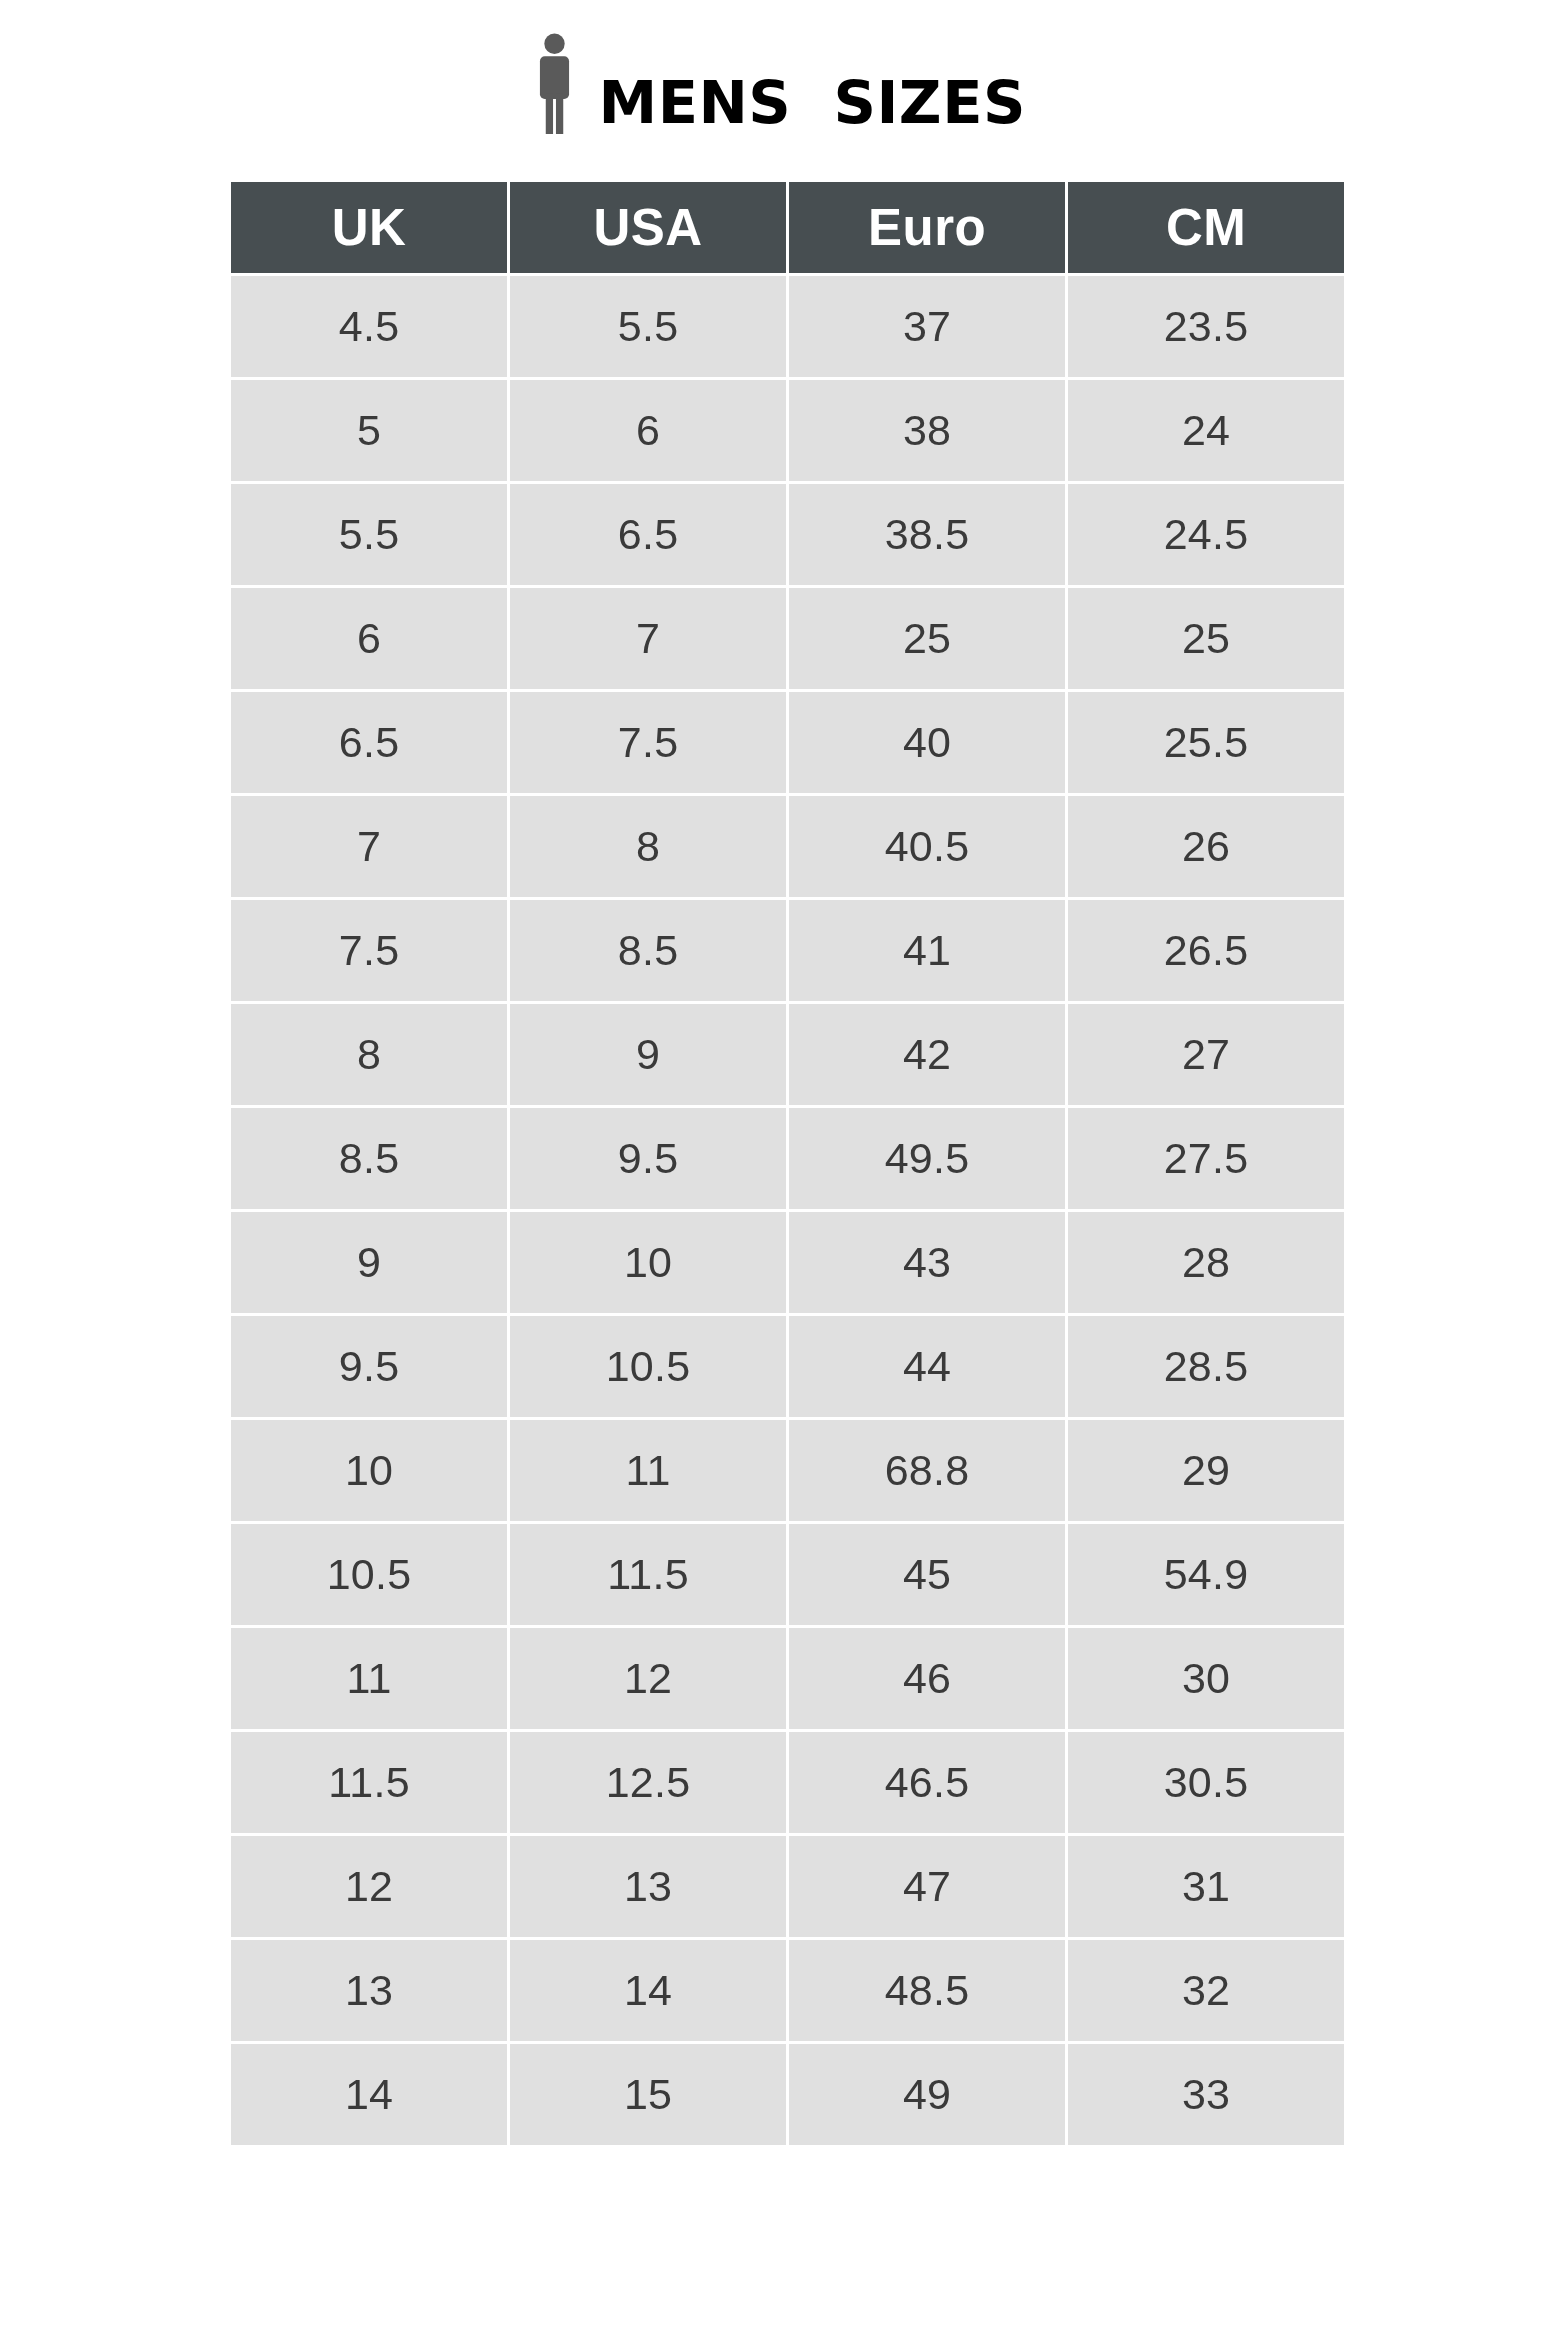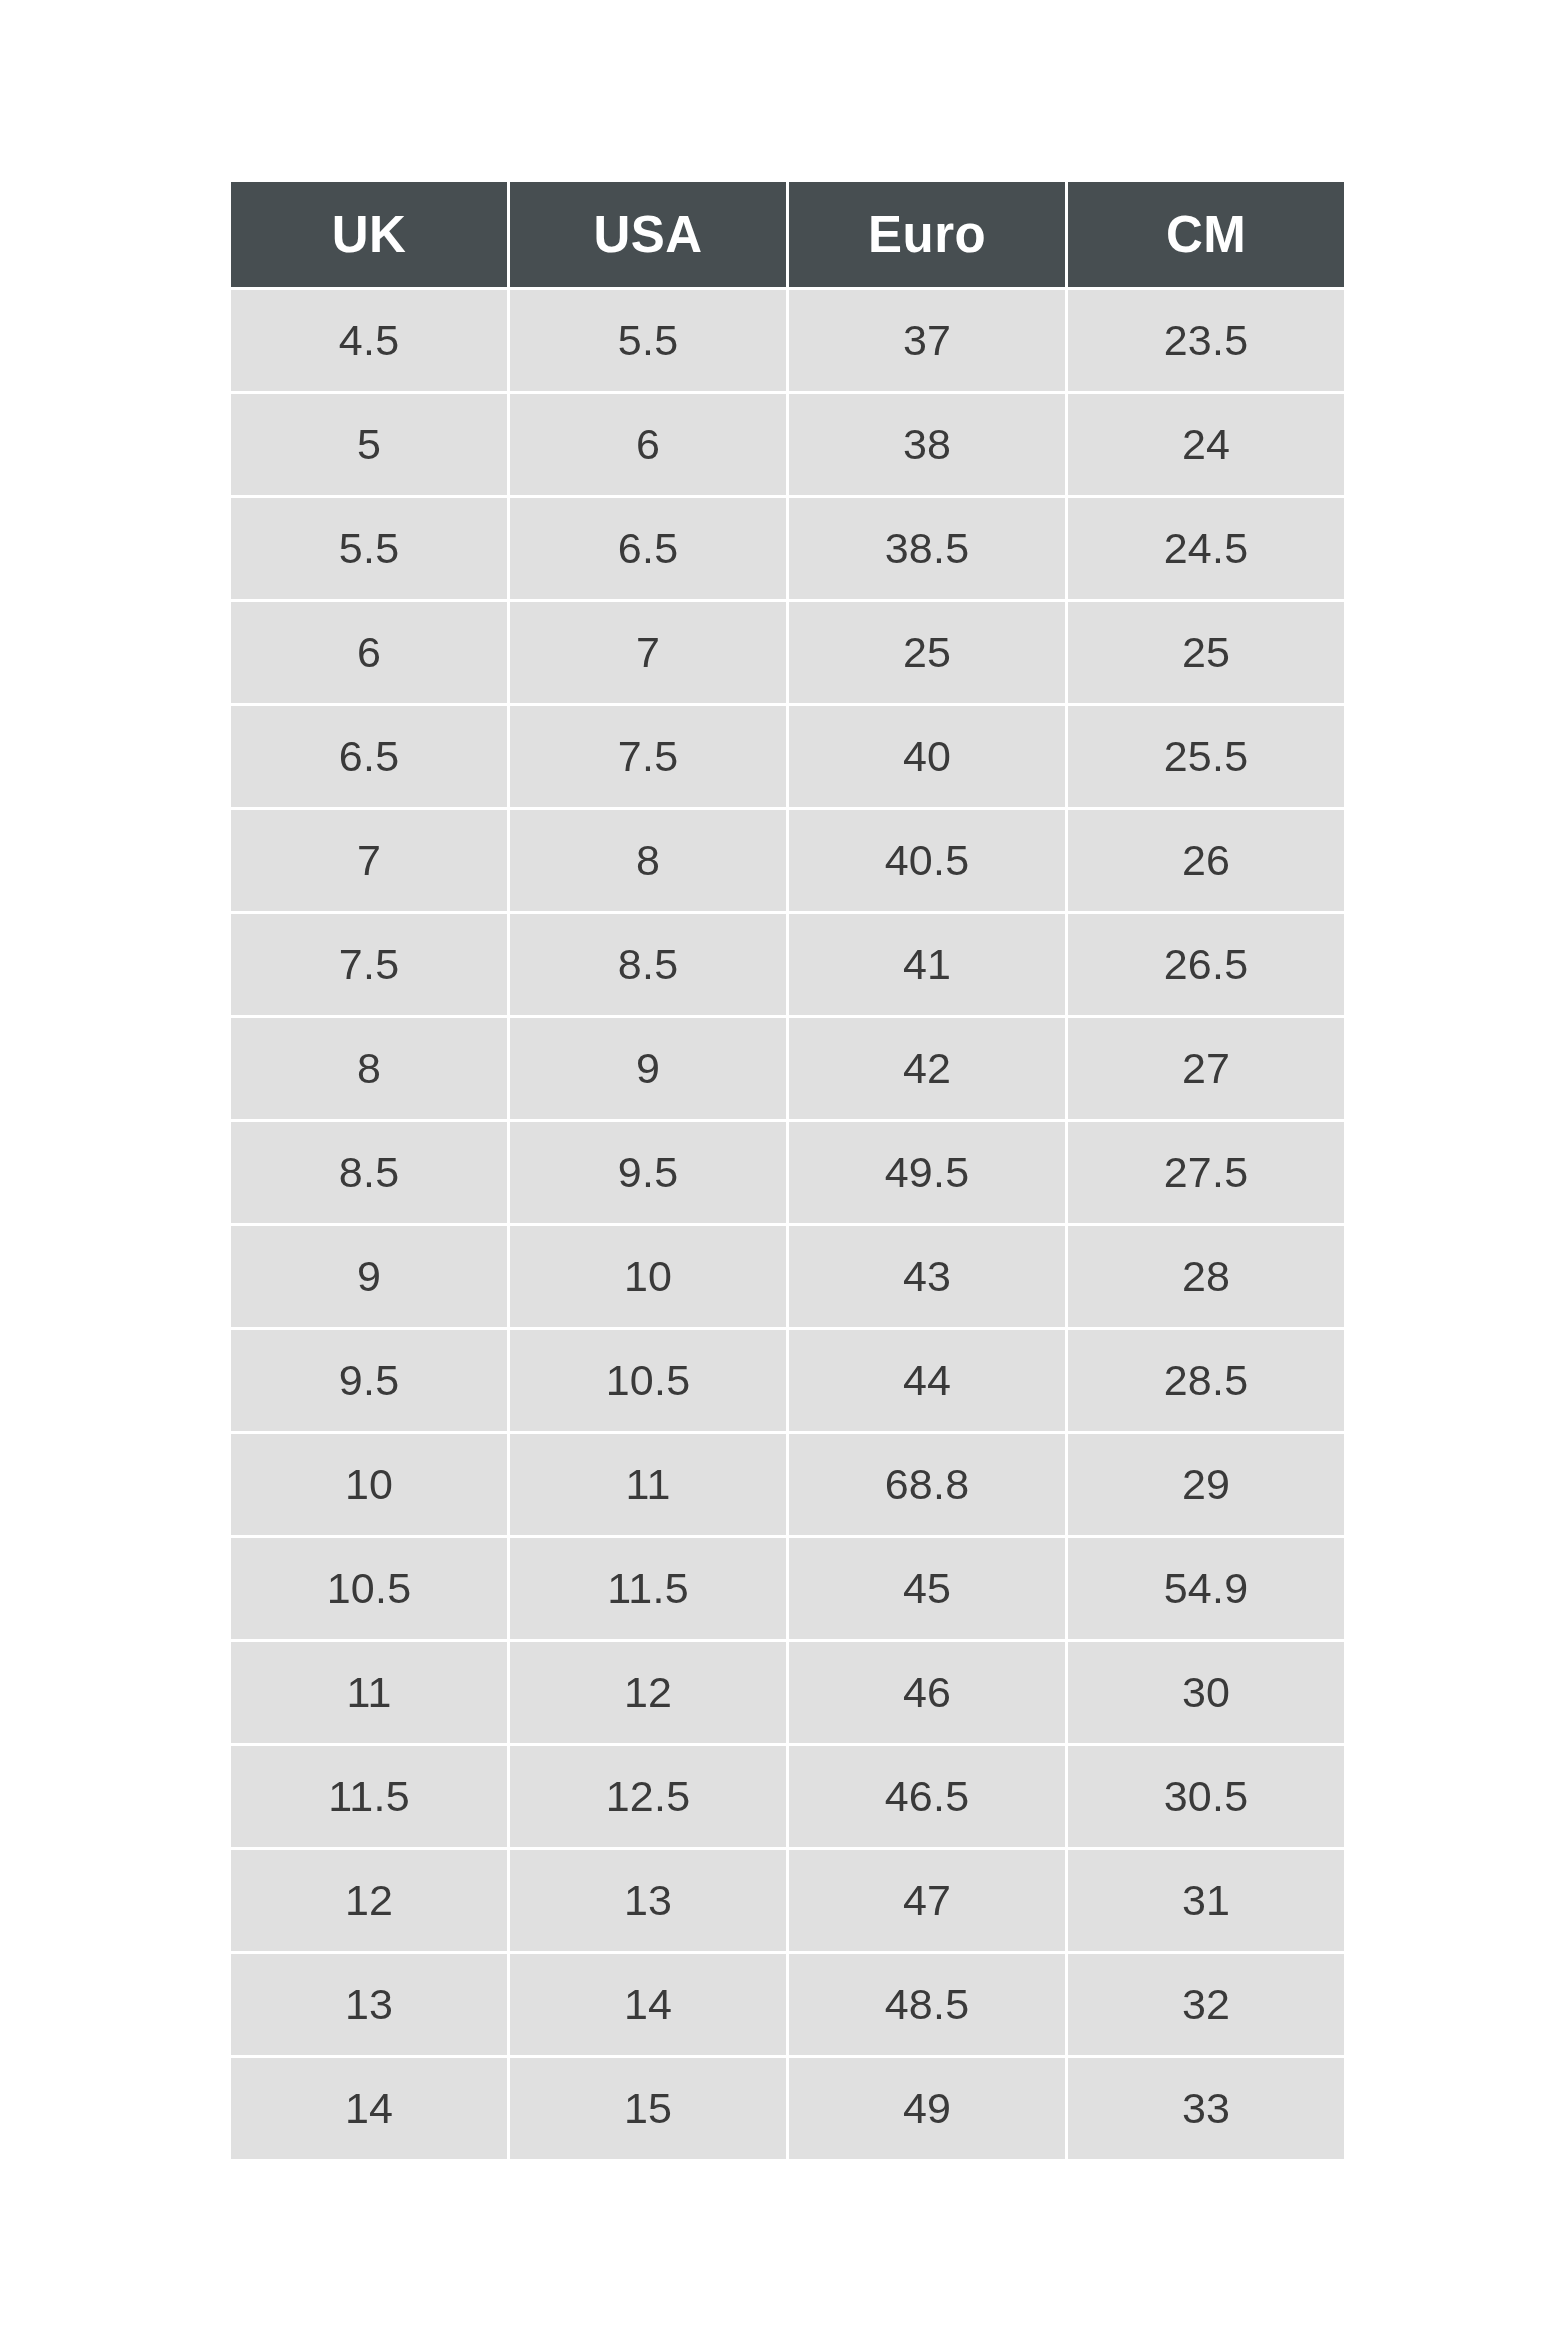--- a/index.html
+++ b/index.html
@@ -67,21 +67,21 @@
 
   .size-table th {
     background: #474e51;
     color: #ffffff;
     font-family: "Liberation Sans", sans-serif;
     font-size: 51px;
     font-weight: 700;
     height: 91px;
     text-align: center;
     vertical-align: middle;
-    padding: 7px;
+    padding: 0;
     letter-spacing: 0.5px;
   }
 
   .size-table td {
     background: #e0e0e0;
     color: #3a3a3a;
     font-family: "Liberation Sans", sans-serif;
     font-size: 43px;
     font-weight: 400;
     height: 101px;
@@ -89,20 +89,29 @@
     vertical-align: middle;
     padding: 0;
     letter-spacing: 0.3px;
   }
 </style>
 </head>
 <body>
 
 <div class="page">
 
+  <div class="title-block">
+    <svg class="man-icon" viewBox="0 0 42 104" aria-hidden="true">
+      <circle cx="21" cy="11" r="10.5" fill="#5a5a5a"></circle>
+      <rect x="6" y="24" width="30" height="44" rx="5" fill="#5a5a5a"></rect>
+      <rect x="12" y="62" width="7.5" height="42" fill="#5a5a5a"></rect>
+      <rect x="22.5" y="62" width="7.5" height="42" fill="#5a5a5a"></rect>
+    </svg>
+    <div class="title-text">MENS  SIZES</div>
+  </div>
 
   <table class="size-table">
     <thead>
       <tr>
         <th>UK</th>
         <th>USA</th>
         <th>Euro</th>
         <th>CM</th>
       </tr>
     </thead>

